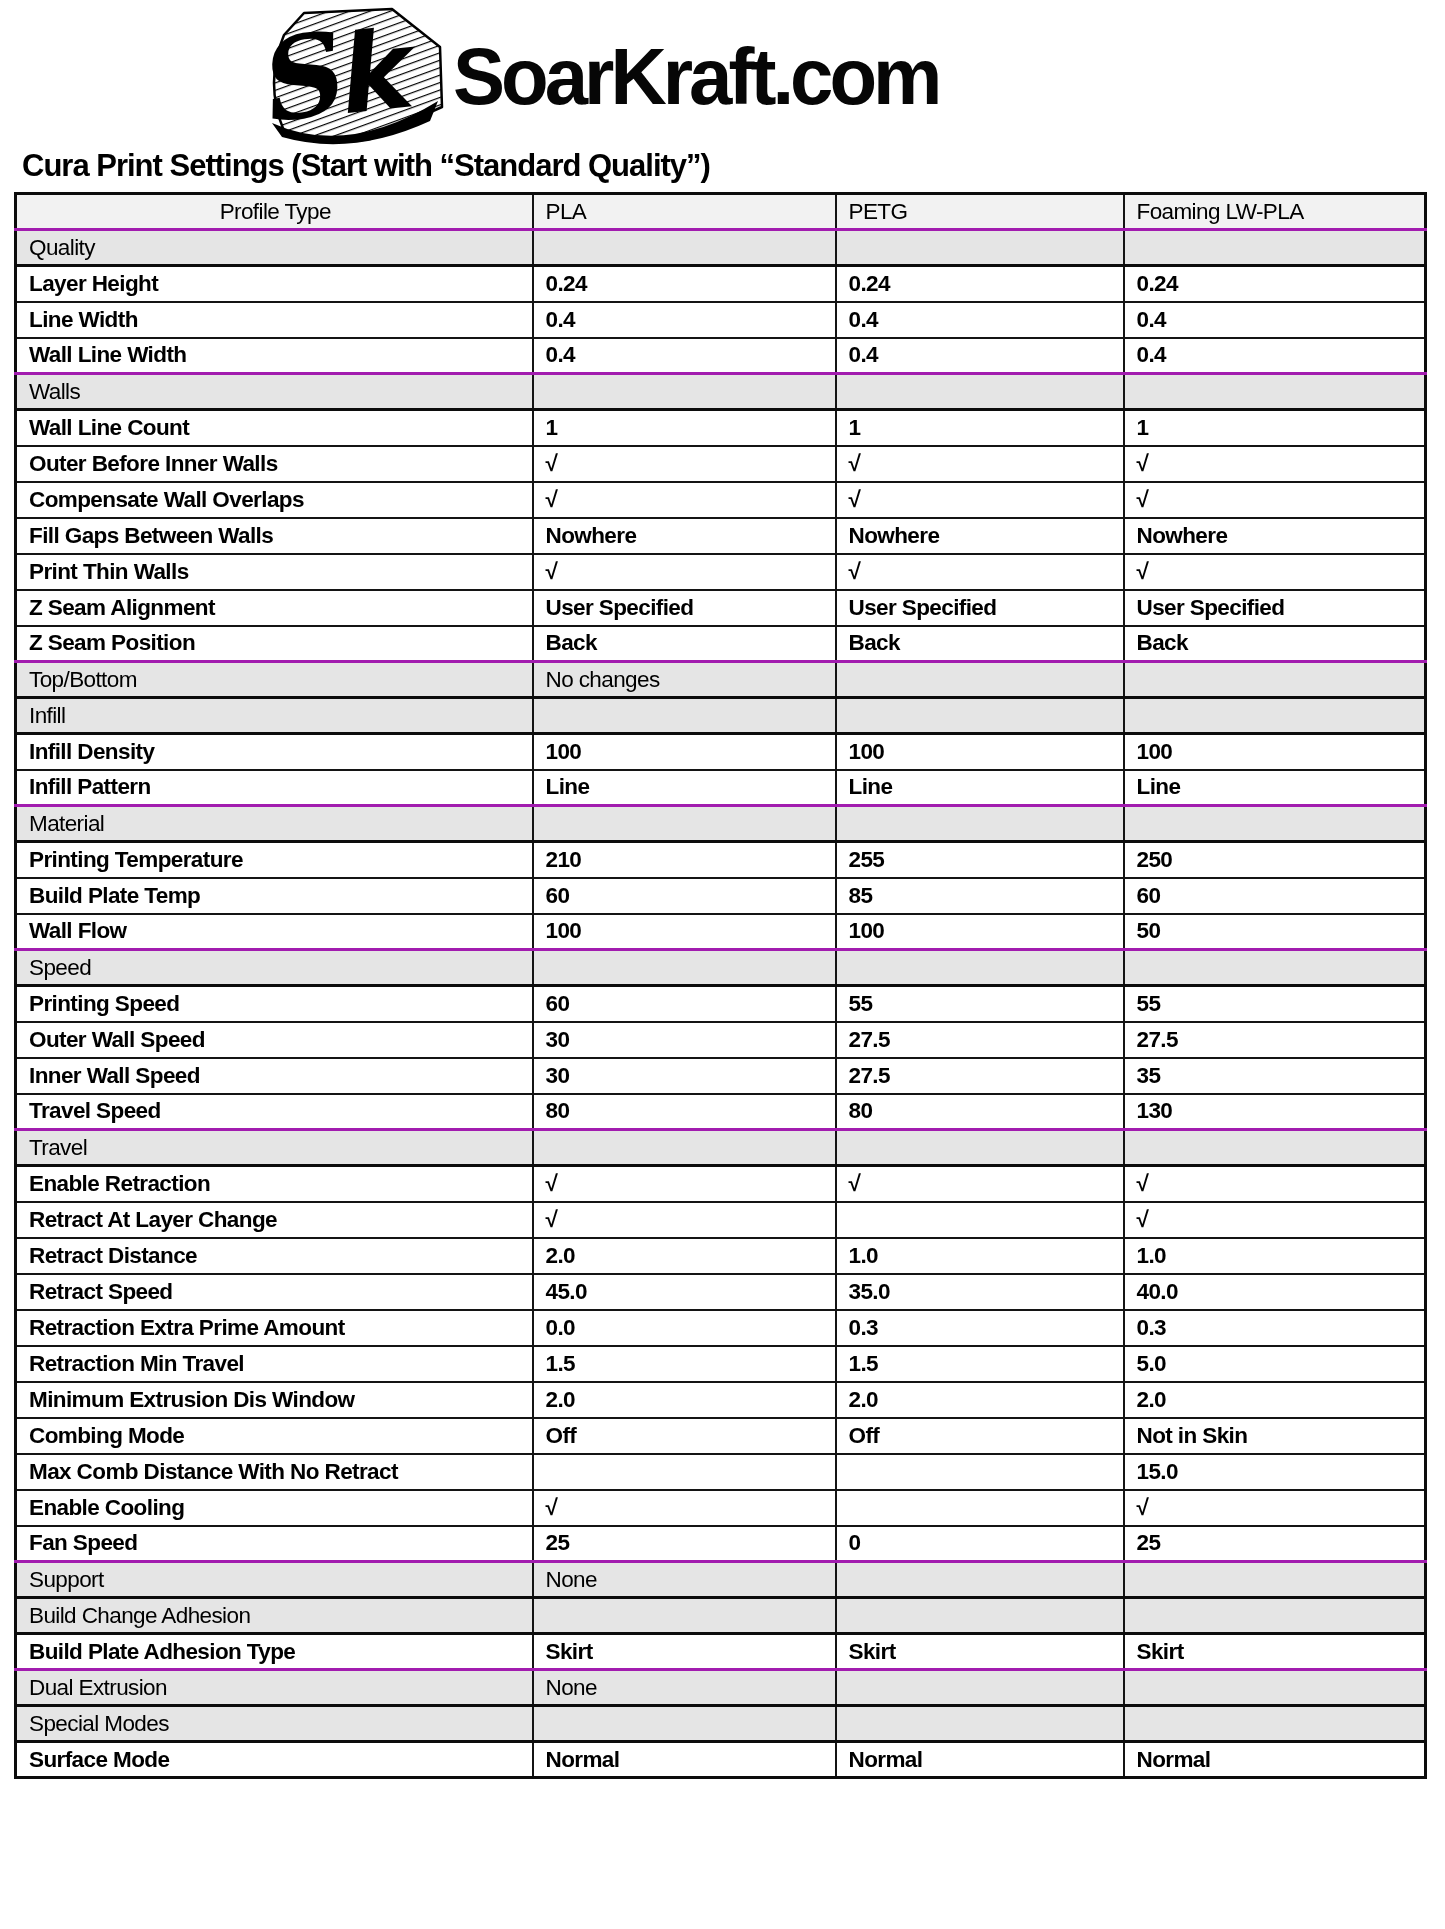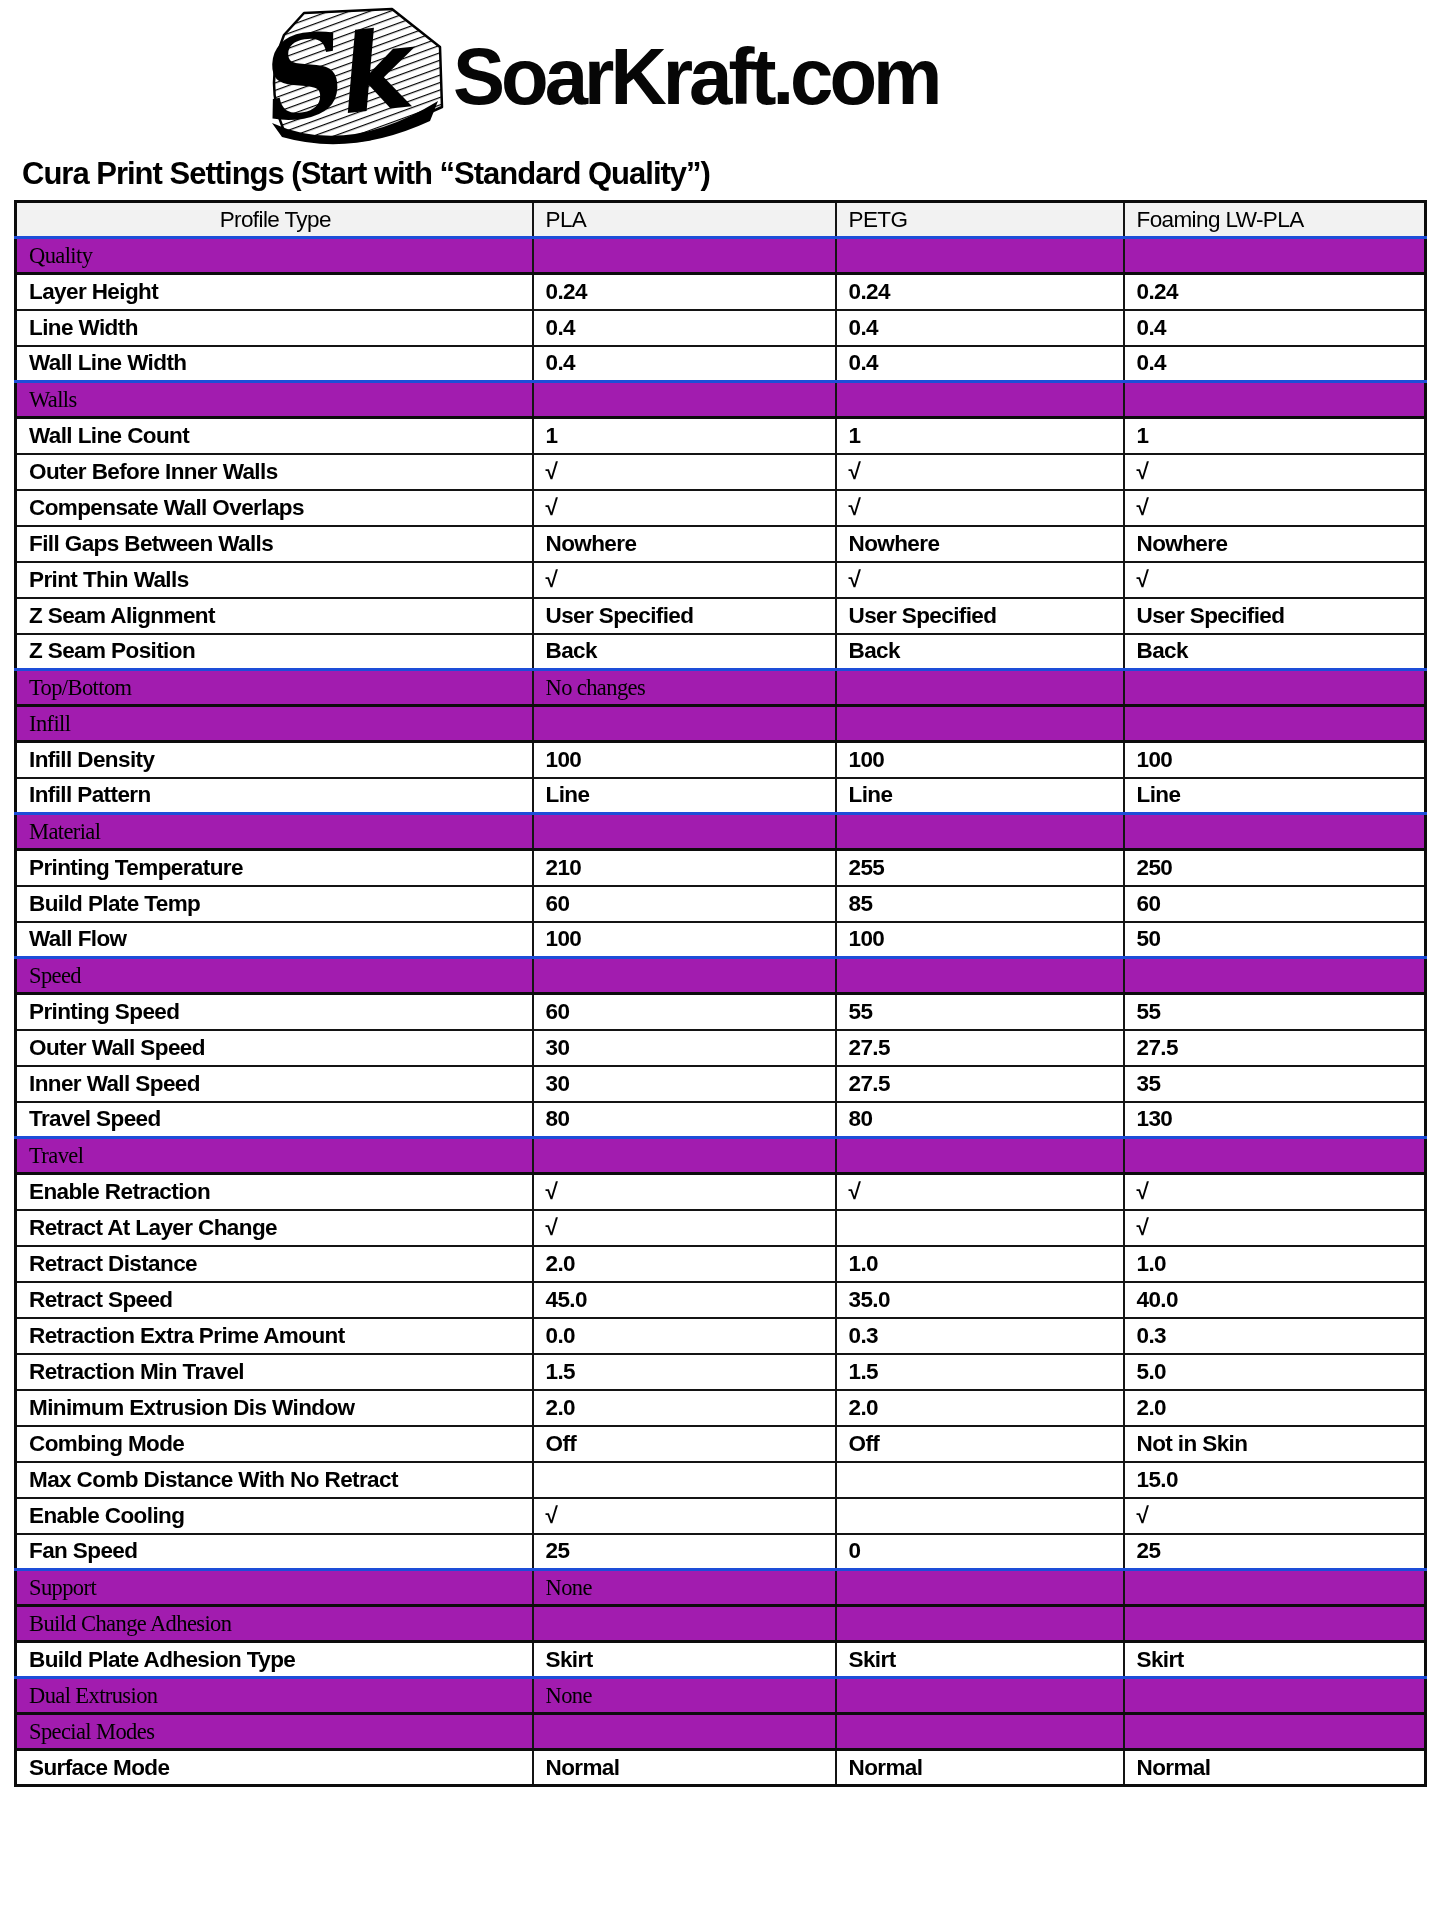--- a/index.html
+++ b/index.html
@@ -20,21 +20,21 @@
   .brand{
     font-size:78px;
     font-weight:bold;
     letter-spacing:-4px;
     color:#060606;
     margin-left:6px;
     transform:scaleY(1.02);
     white-space:nowrap;
   }
   .title{
-    margin:10px 0 8px 22px;
+    margin:2px 0 8px 22px;
     font-size:31px;
     font-weight:bold;
     letter-spacing:-1px;
     white-space:nowrap;
   }
   table.settings{
     margin-left:14px;
     width:1410px;
     border-collapse:collapse;
     table-layout:fixed;
@@ -54,25 +54,24 @@
   thead th{
     background:#f2f2f2;
     font-weight:normal;
     font-size:23px;
     border-bottom:3px solid #0c0c0c;
     height:38px;
   }
   thead th:first-child{ text-align:center; }
   tr.data td{ background:#ffffff; font-weight:bold; }
   tr.section td{
-    background:#a21caf;
+    background:#e5e5e5;
     font-weight:normal;
-    border-top:3px solid #1d4ed8;
+    border-top:3px solid #a21caf;
     border-bottom:3px solid #0c0c0c;
-    font-family:Liberation Serif, serif;
   }
   td.check{ font-size:25px; font-weight:bold; }
 </style>
 </head>
 <body>
 
 <div class="page">
 
   <div class="logo-row">
     <svg class="logo-mark" width="205" height="142" viewBox="0 0 205 142" xmlns="http://www.w3.org/2000/svg">

